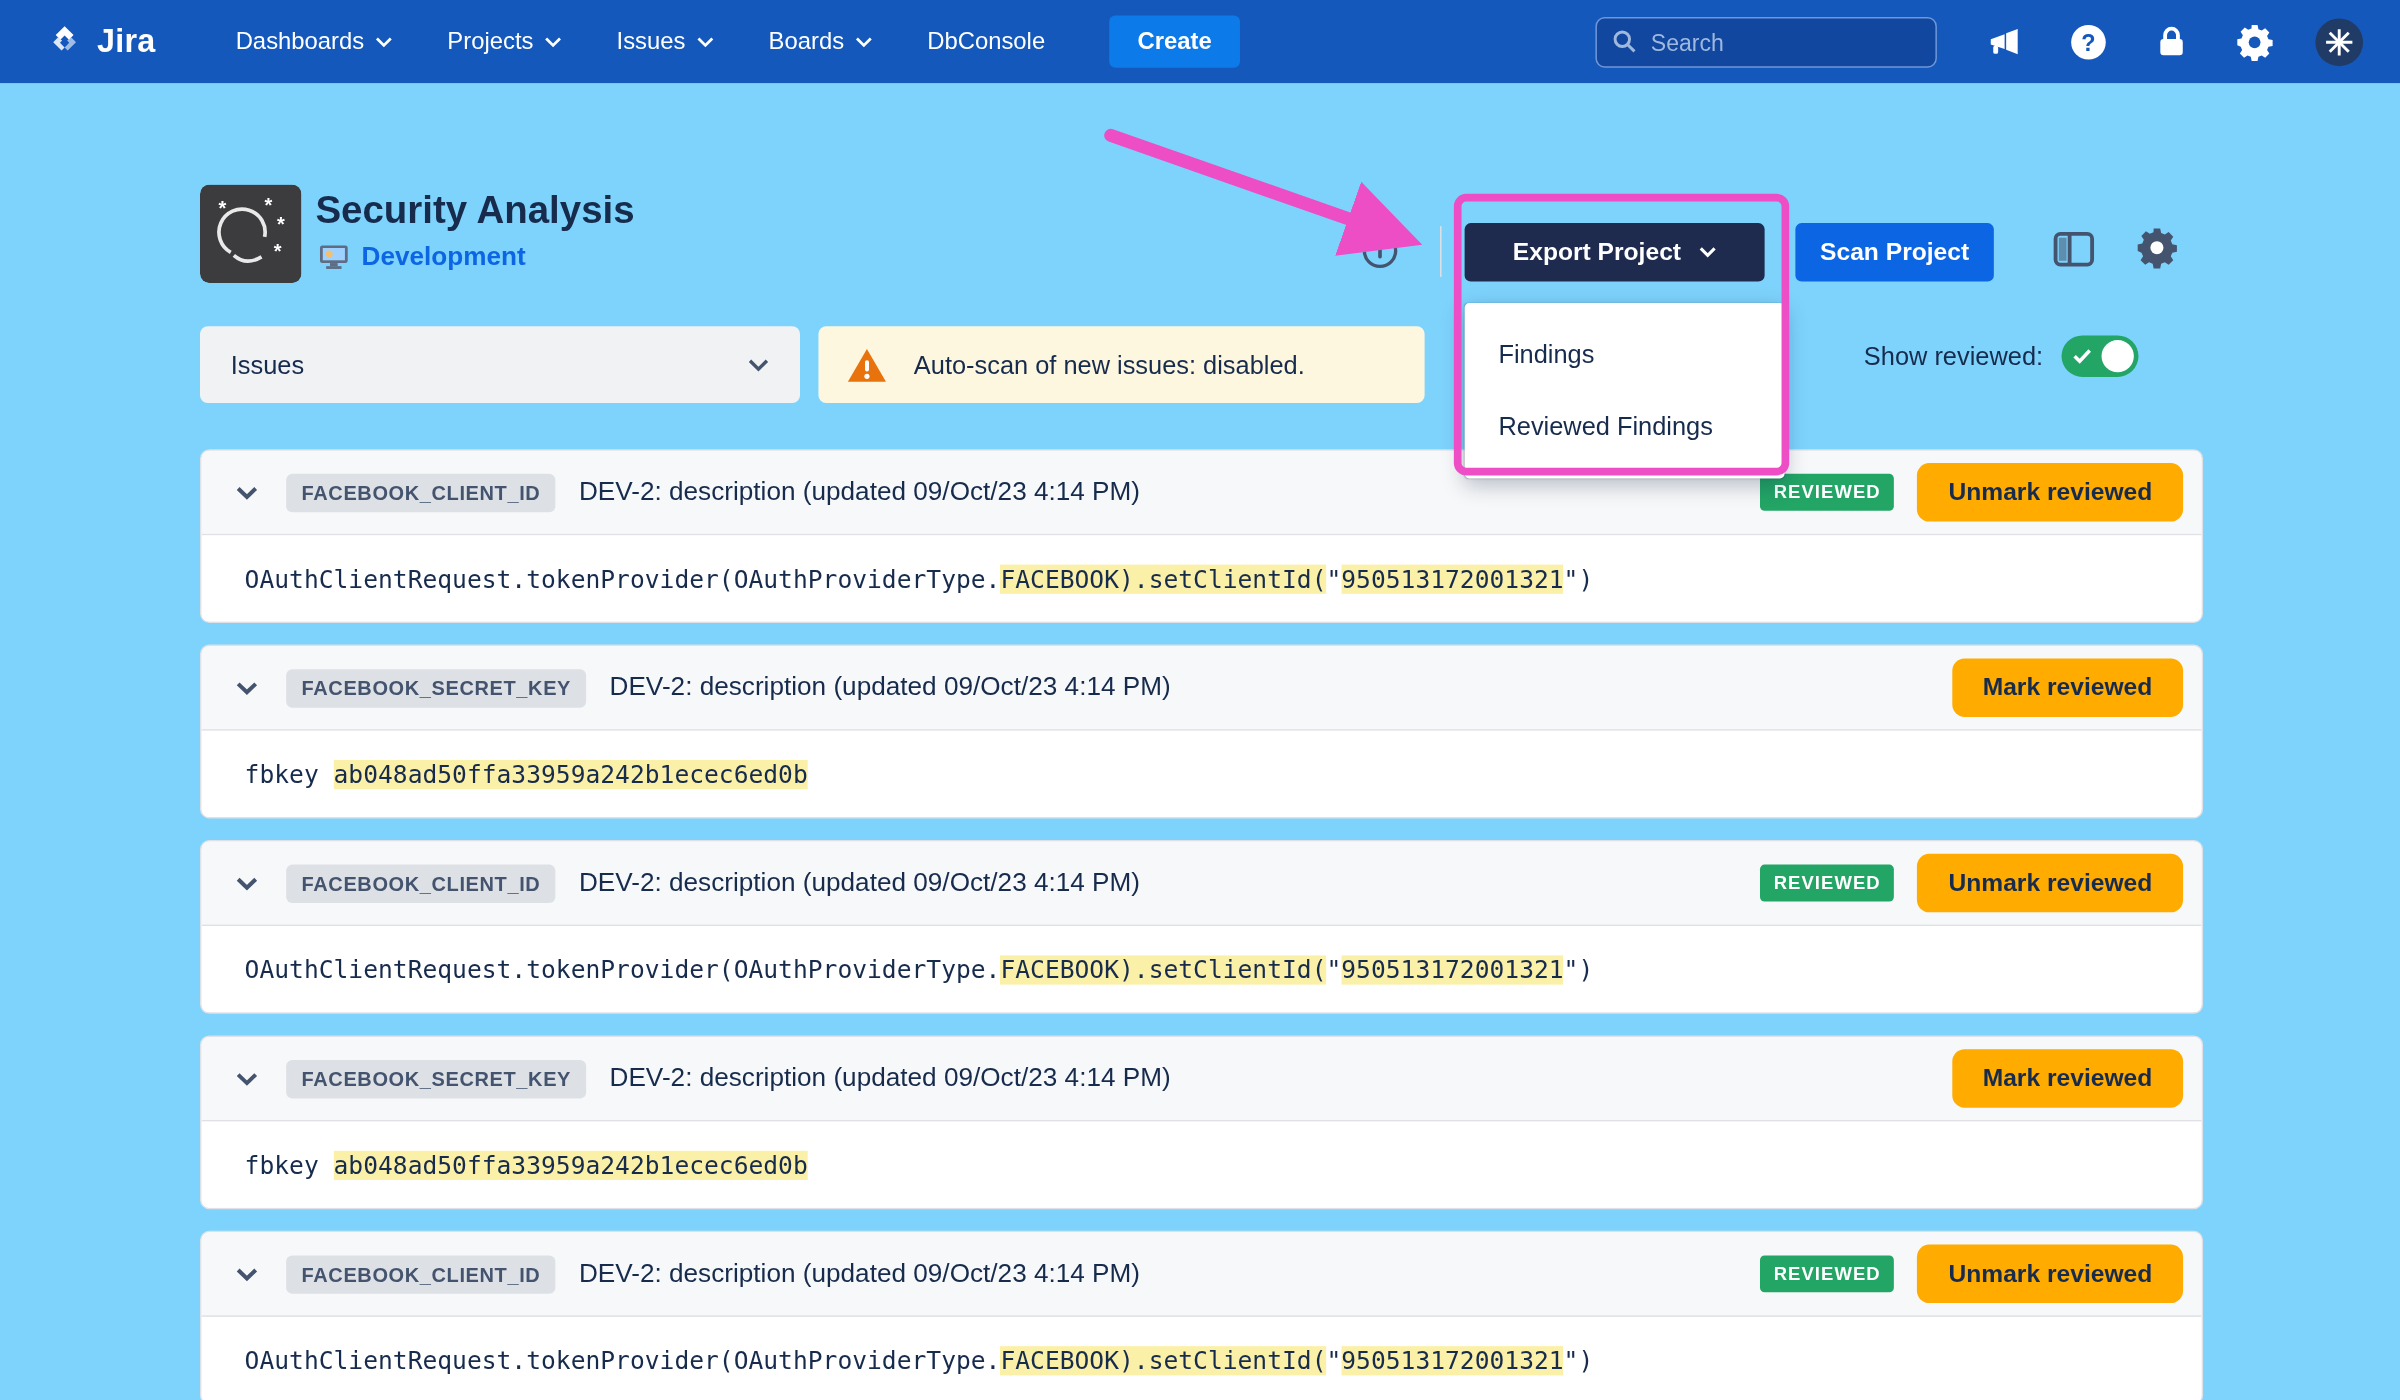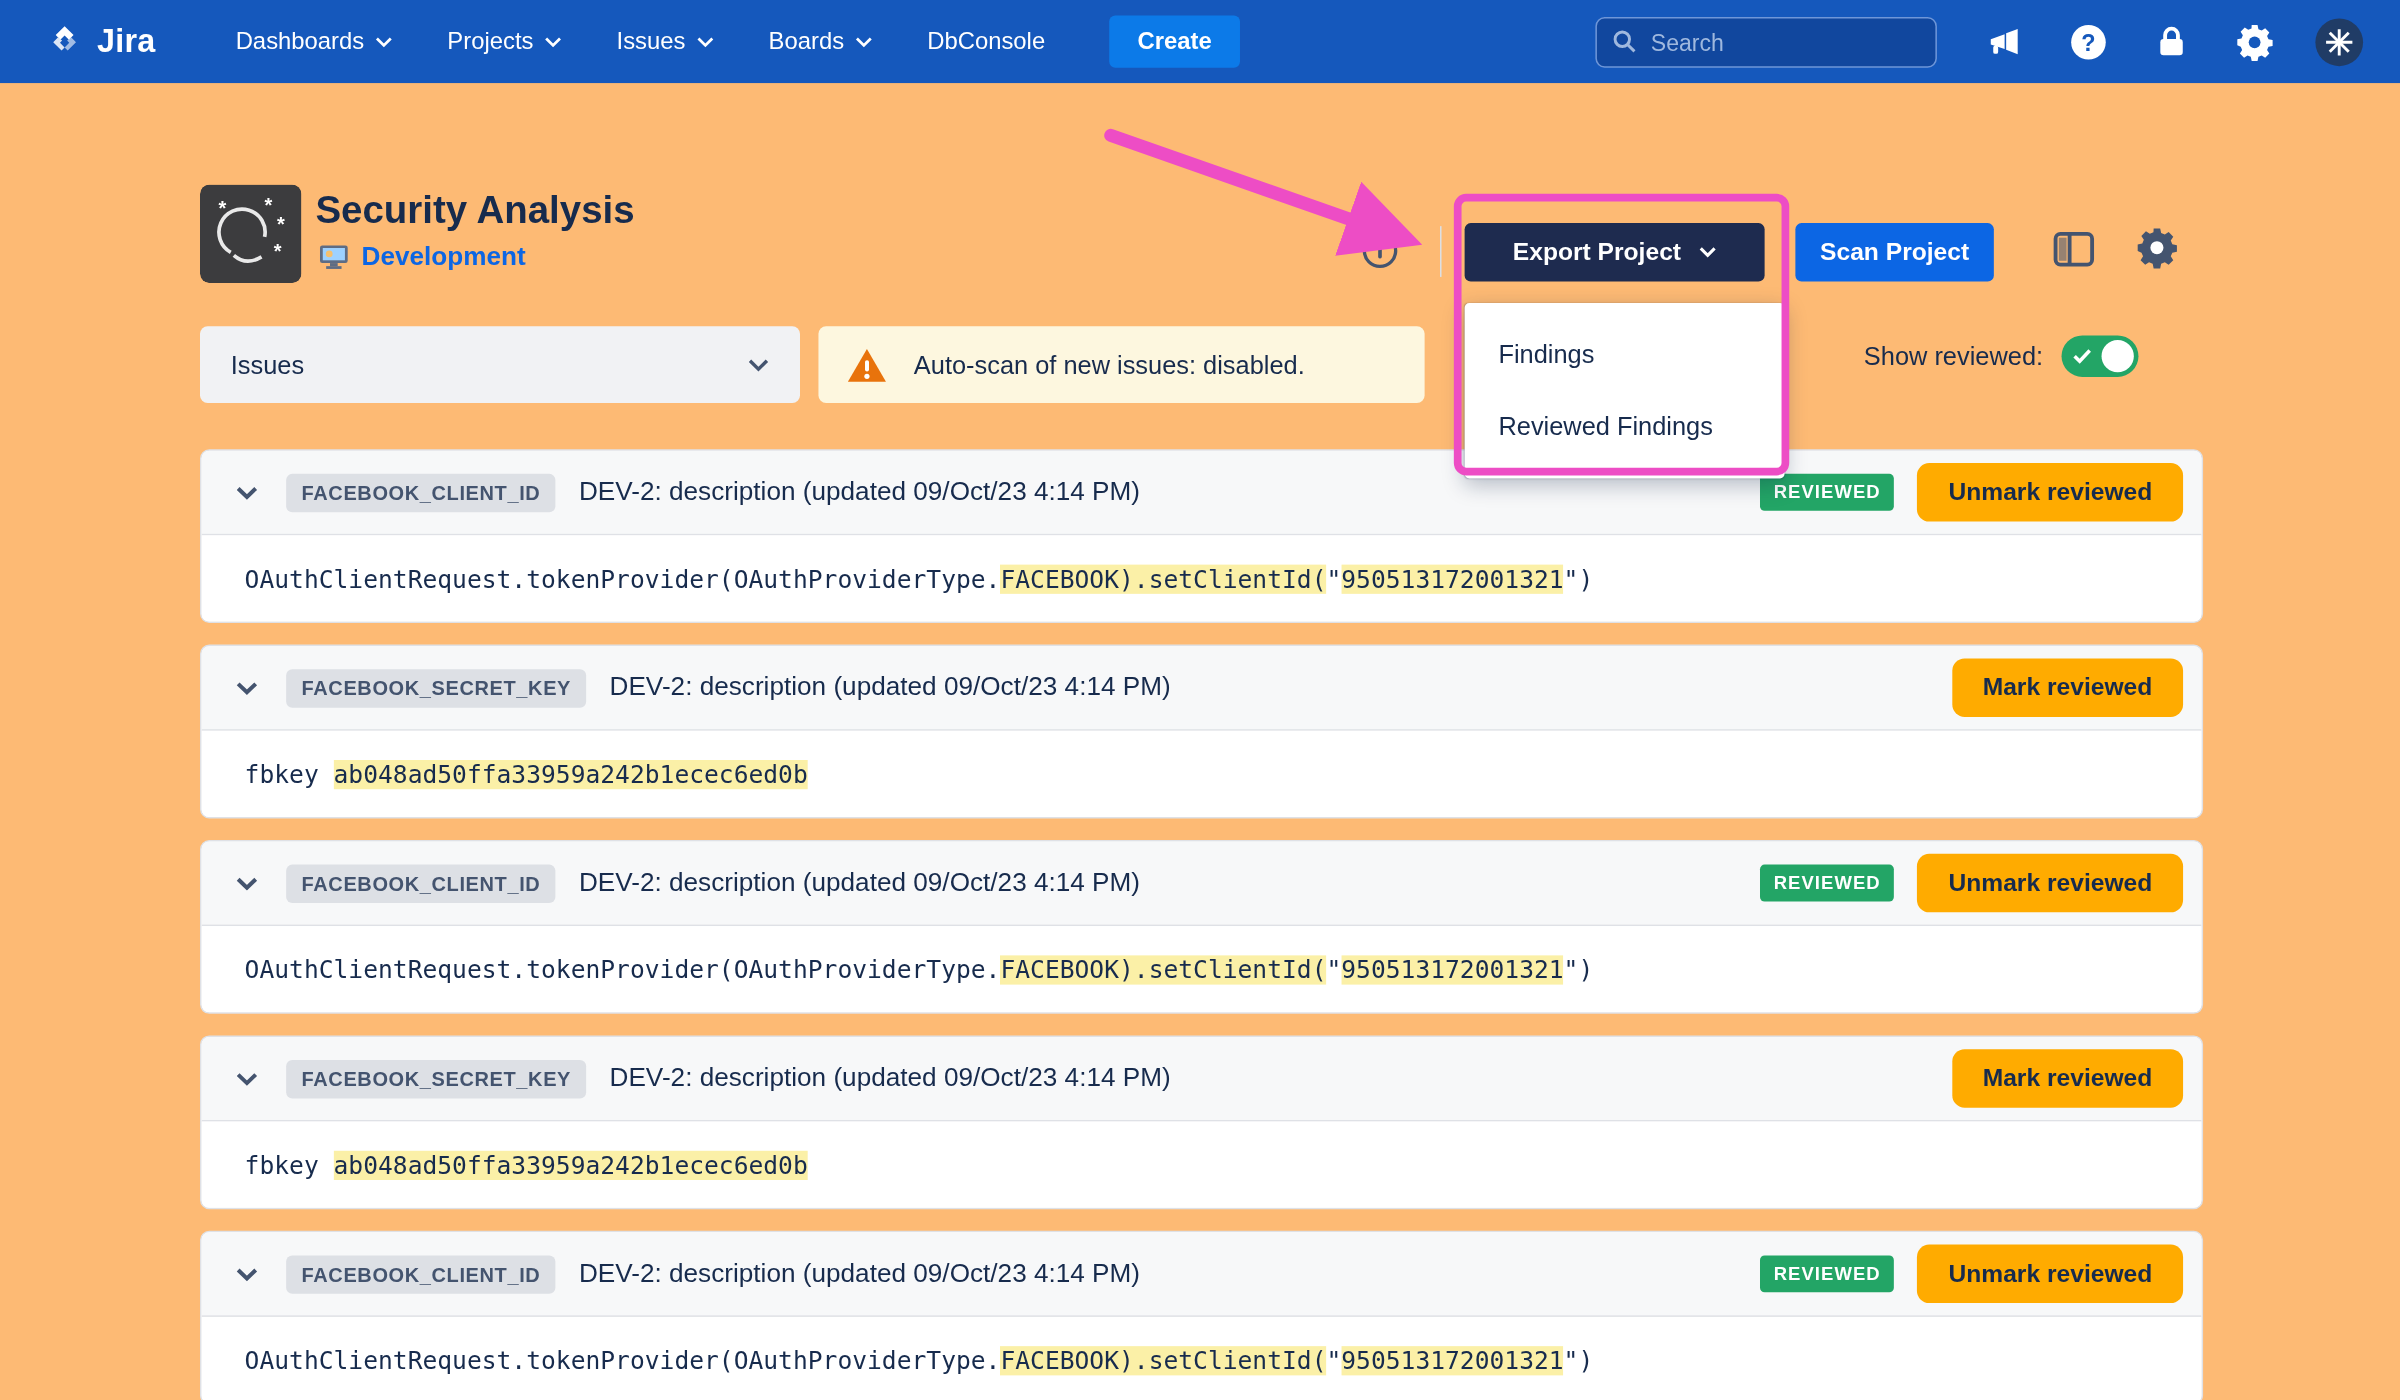--- a/index.html
+++ b/index.html
@@ -1,18 +1,18 @@
 <!DOCTYPE html>
 <html><head>
 <meta charset="utf-8">
 <style>
   * { box-sizing: border-box; margin: 0; padding: 0; }
   html, body { width: 2400px; height: 1400px; overflow: hidden; }
   body { font-family: "Liberation Sans", sans-serif; background: #fff; }
-  .viewport { position: relative; width: 2400px; height: 1400px; overflow: hidden; background: #fdba74; }
+  .viewport { position: relative; width: 2400px; height: 1400px; overflow: hidden; background: #7dd3fc; }
   .scale { position: absolute; top: 0; left: 0; width: 1560px; height: 910px;
            transform: scale(1.53846); transform-origin: 0 0; }
 
   
   .topnav { position: absolute; top: 0; left: 0; width: 1560px; height: 54px;
             background: #1558BC; display: flex; align-items: center; padding: 0 24px 0 30px; color: #fff; }
   .logo { display: flex; align-items: center; gap: 9px; margin-right: 52px; cursor: pointer; }
   .logo-text { font-size: 21px; font-weight: 600; letter-spacing: .2px; }
   .nav-item { display: flex; align-items: center; gap: 7px; margin-right: 36px;
               font-size: 15.5px; cursor: pointer; white-space: nowrap; }

